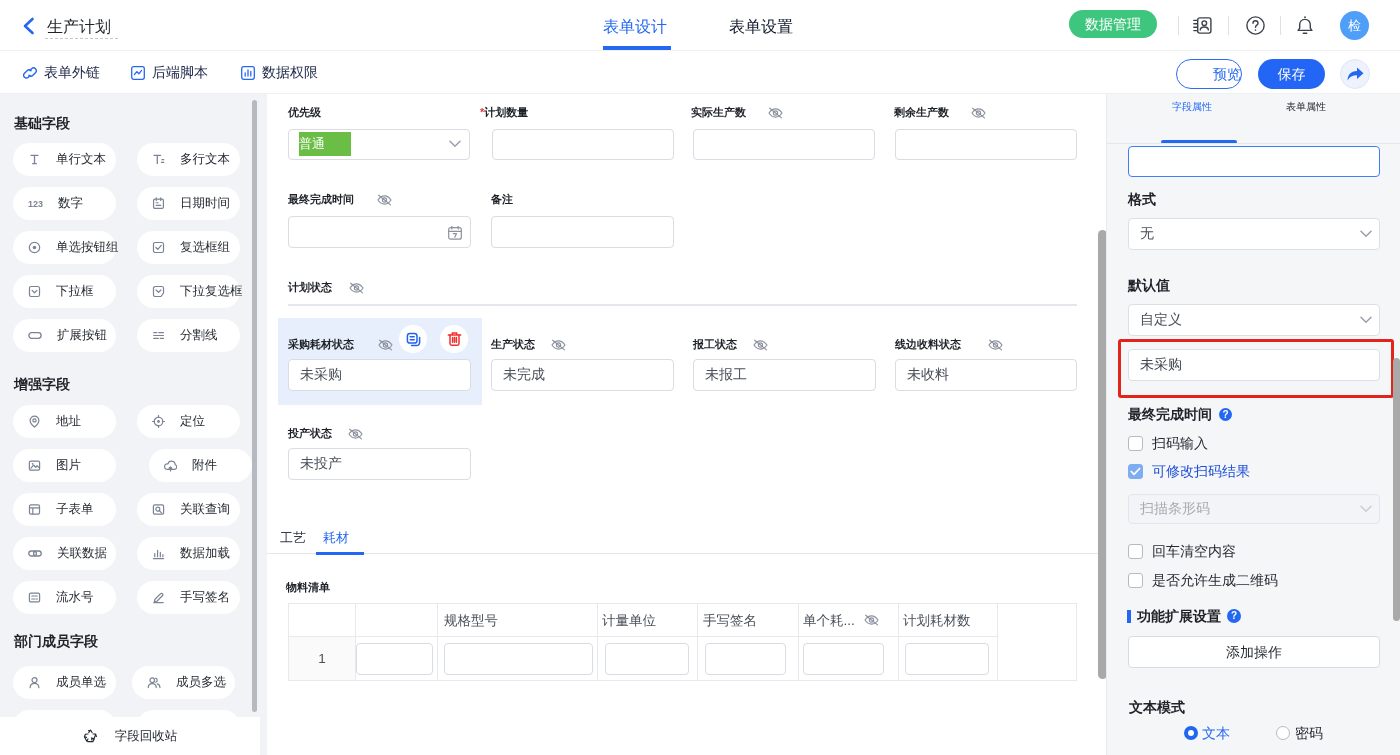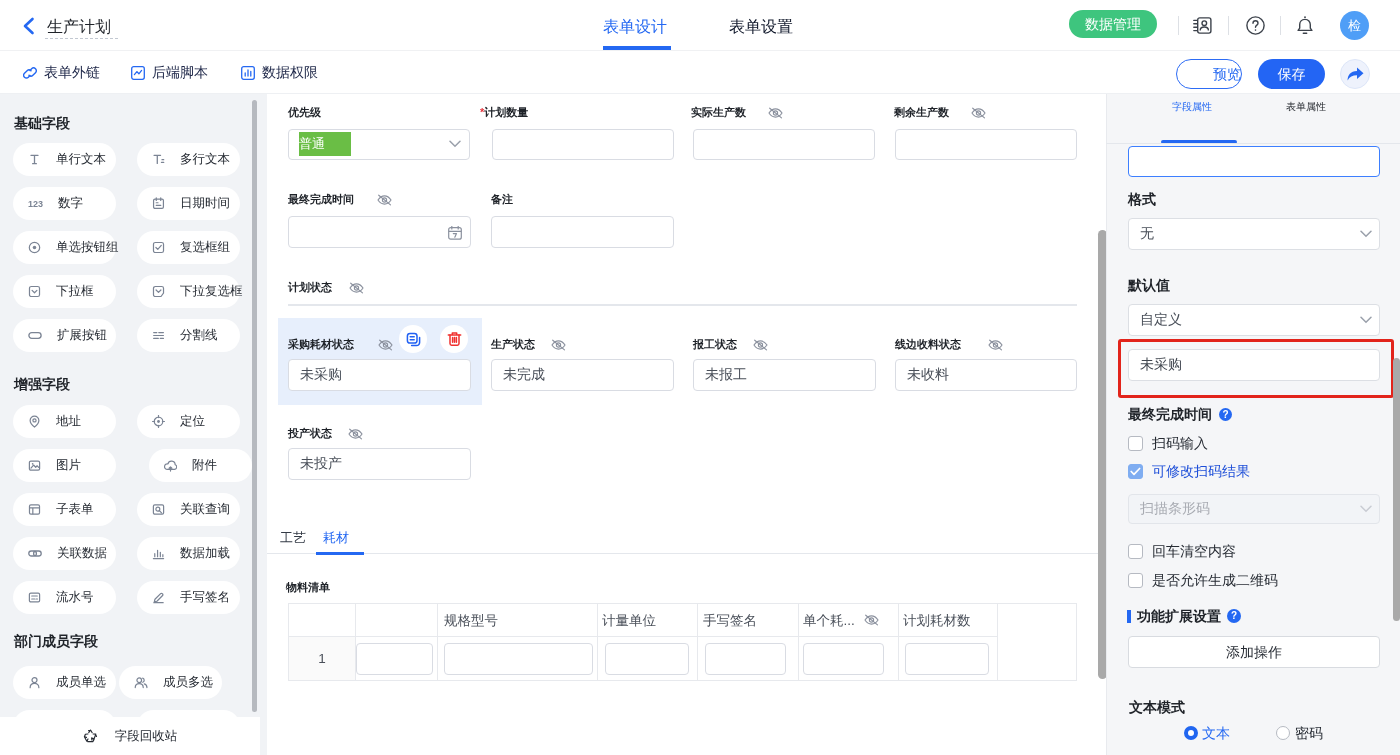--- a/index.html
+++ b/index.html
@@ -268,21 +268,21 @@
       <span>手写签名</span>
     </div>
 <div class="stitle" style="left:14px;top:633px">部门成员字段</div>
 <div class="pill" style="left:13px;top:666px">
       <svg width="13" height="13" viewBox="0 0 14 14" fill="none" stroke="#7b8494" stroke-width="1.3">
         <circle cx="7" cy="4.4" r="2.7"></circle>
         <path d="M2.3 12.6 c0-2.9 2.1-4.6 4.7-4.6 s4.7 1.7 4.7 4.6" stroke-linecap="round"></path>
       </svg>
       <span>成员单选</span>
     </div>
-<div class="pill" style="left:119px;top:666px">
+<div class="pill" style="left:132px;top:666px">
       <svg width="14" height="13" viewBox="0 0 15 14" fill="none" stroke="#7b8494" stroke-width="1.3">
         <circle cx="5.6" cy="4.6" r="2.5"></circle>
         <path d="M1.3 12.5 c0-2.7 1.9-4.3 4.3-4.3 s4.3 1.6 4.3 4.3" stroke-linecap="round"></path>
         <path d="M9.3 2.3 a2.3 2.3 0 0 1 0 4.4 M11 8.4 c1.8 0.4 2.9 1.9 2.9 4.1" stroke-linecap="round"></path>
       </svg>
       <span>成员多选</span>
     </div>
 <div class="pill" style="left:13px;top:710px">
       <span></span>
     </div>

